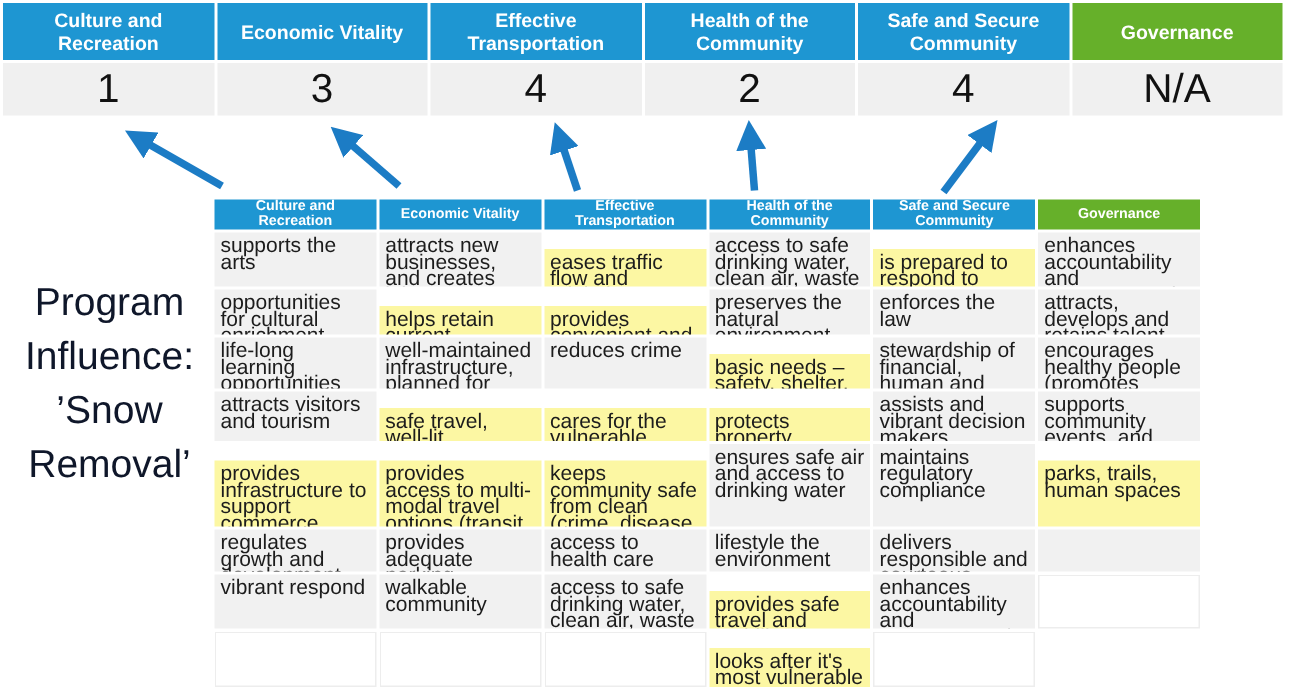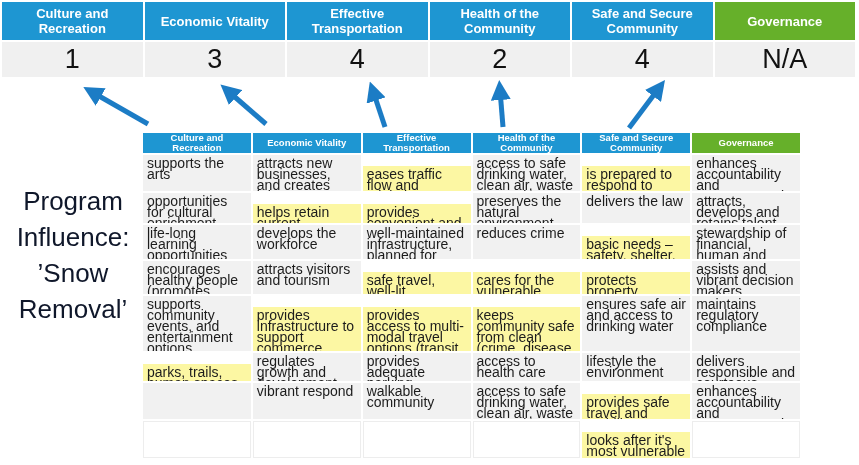--- a/index.html
+++ b/index.html
@@ -92,24 +92,23 @@
 <div class="cell">supports the arts</div>
     <div class="cell">attracts new businesses, and creates jobs</div>
     <div class="cell yellow">eases traffic flow and minimizes congestion</div>
     <div class="cell">access to safe drinking water, clean air, waste removal</div>
     <div class="cell yellow">is prepared to respond to transparency</div>
     <div class="cell">enhances accountability and transparency in operations</div>
     <div class="cell">opportunities for cultural enrichment</div>
     <div class="cell yellow">helps retain current businesses</div>
     <div class="cell yellow">provides convenient and efficient access</div>
     <div class="cell">preserves the natural environment</div>
-    <div class="cell">delivers the law</div>
+    <div class="cell">enforces the law</div>
     <div class="cell">attracts, develops and retains talent</div>
     <div class="cell">life-long learning opportunities (libraries)</div>
-    <div class="cell">develops the workforce</div>
     <div class="cell">well-maintained infrastructure, planned for future development</div>
     <div class="cell">reduces crime</div>
     <div class="cell yellow">basic needs – safety, shelter, food, opportunity to work</div>
     <div class="cell">stewardship of financial, human and physical resources</div>
     <div class="cell">encourages healthy people (promotes active lifestyle)</div>
     <div class="cell">attracts visitors and tourism</div>
     <div class="cell yellow">safe travel, well-lit</div>
     <div class="cell yellow">cares for the vulnerable (elderly, youth)</div>
     <div class="cell yellow">protects property</div>
     <div class="cell">assists and vibrant decision makers</div>

